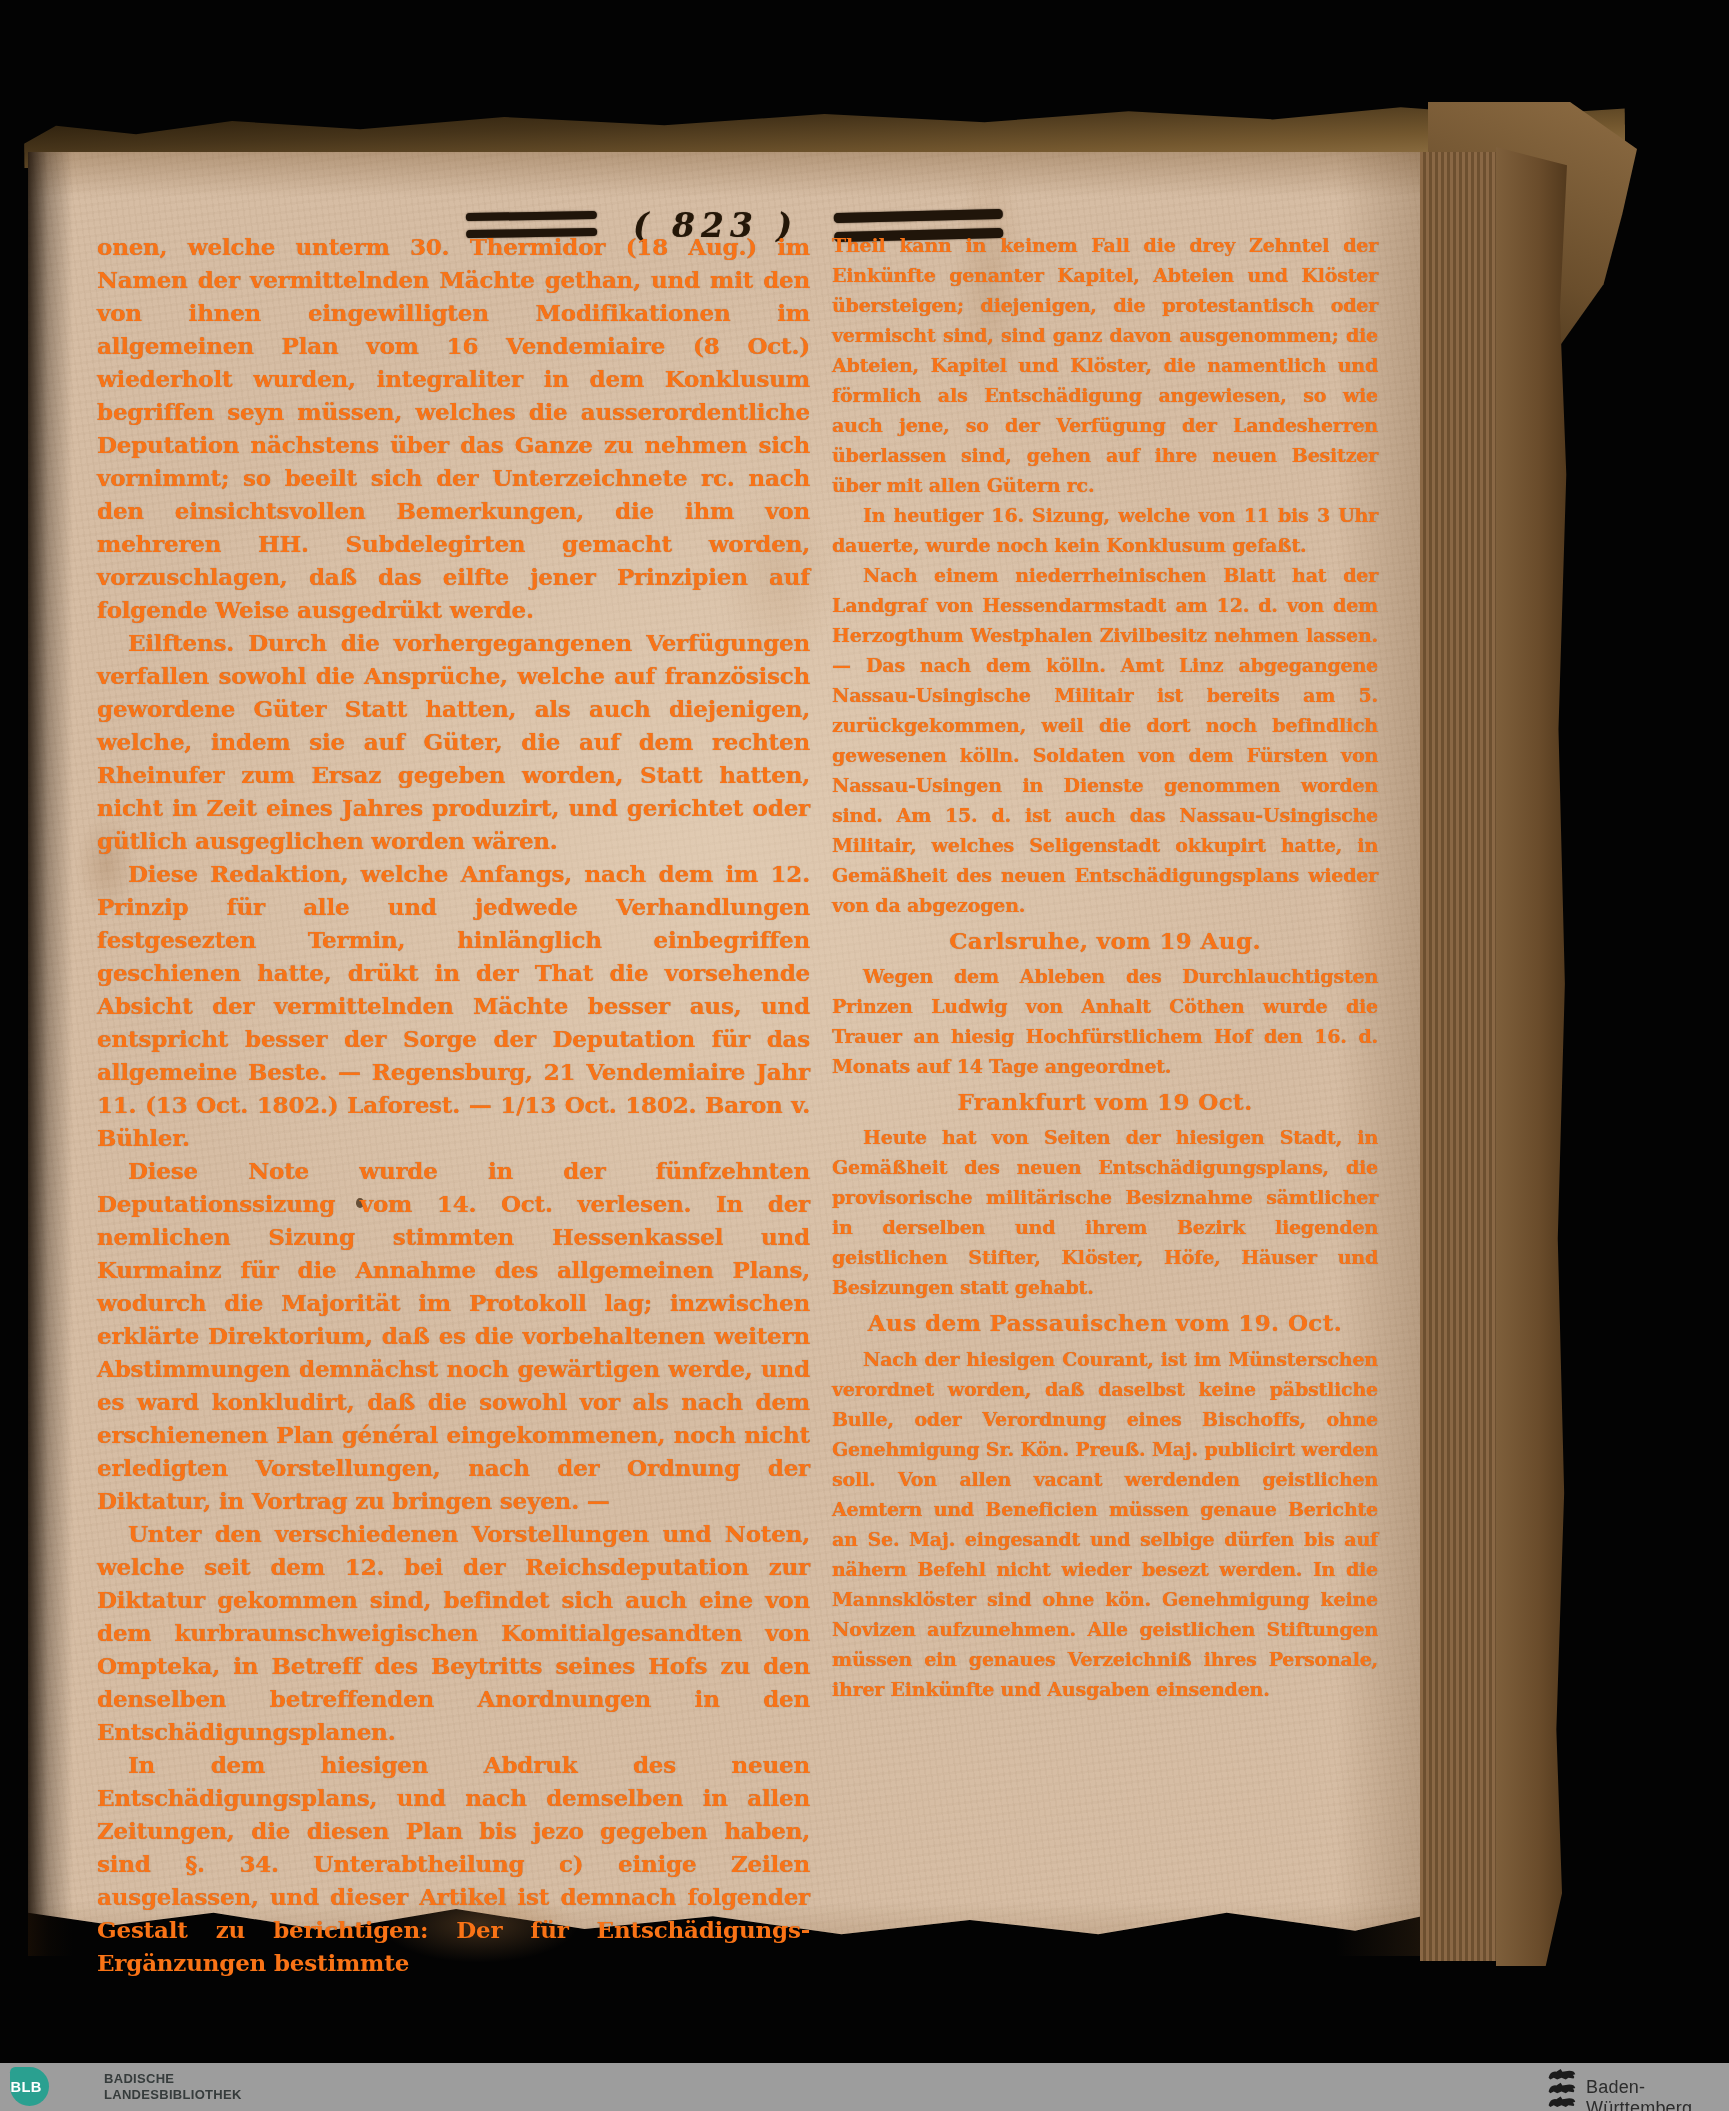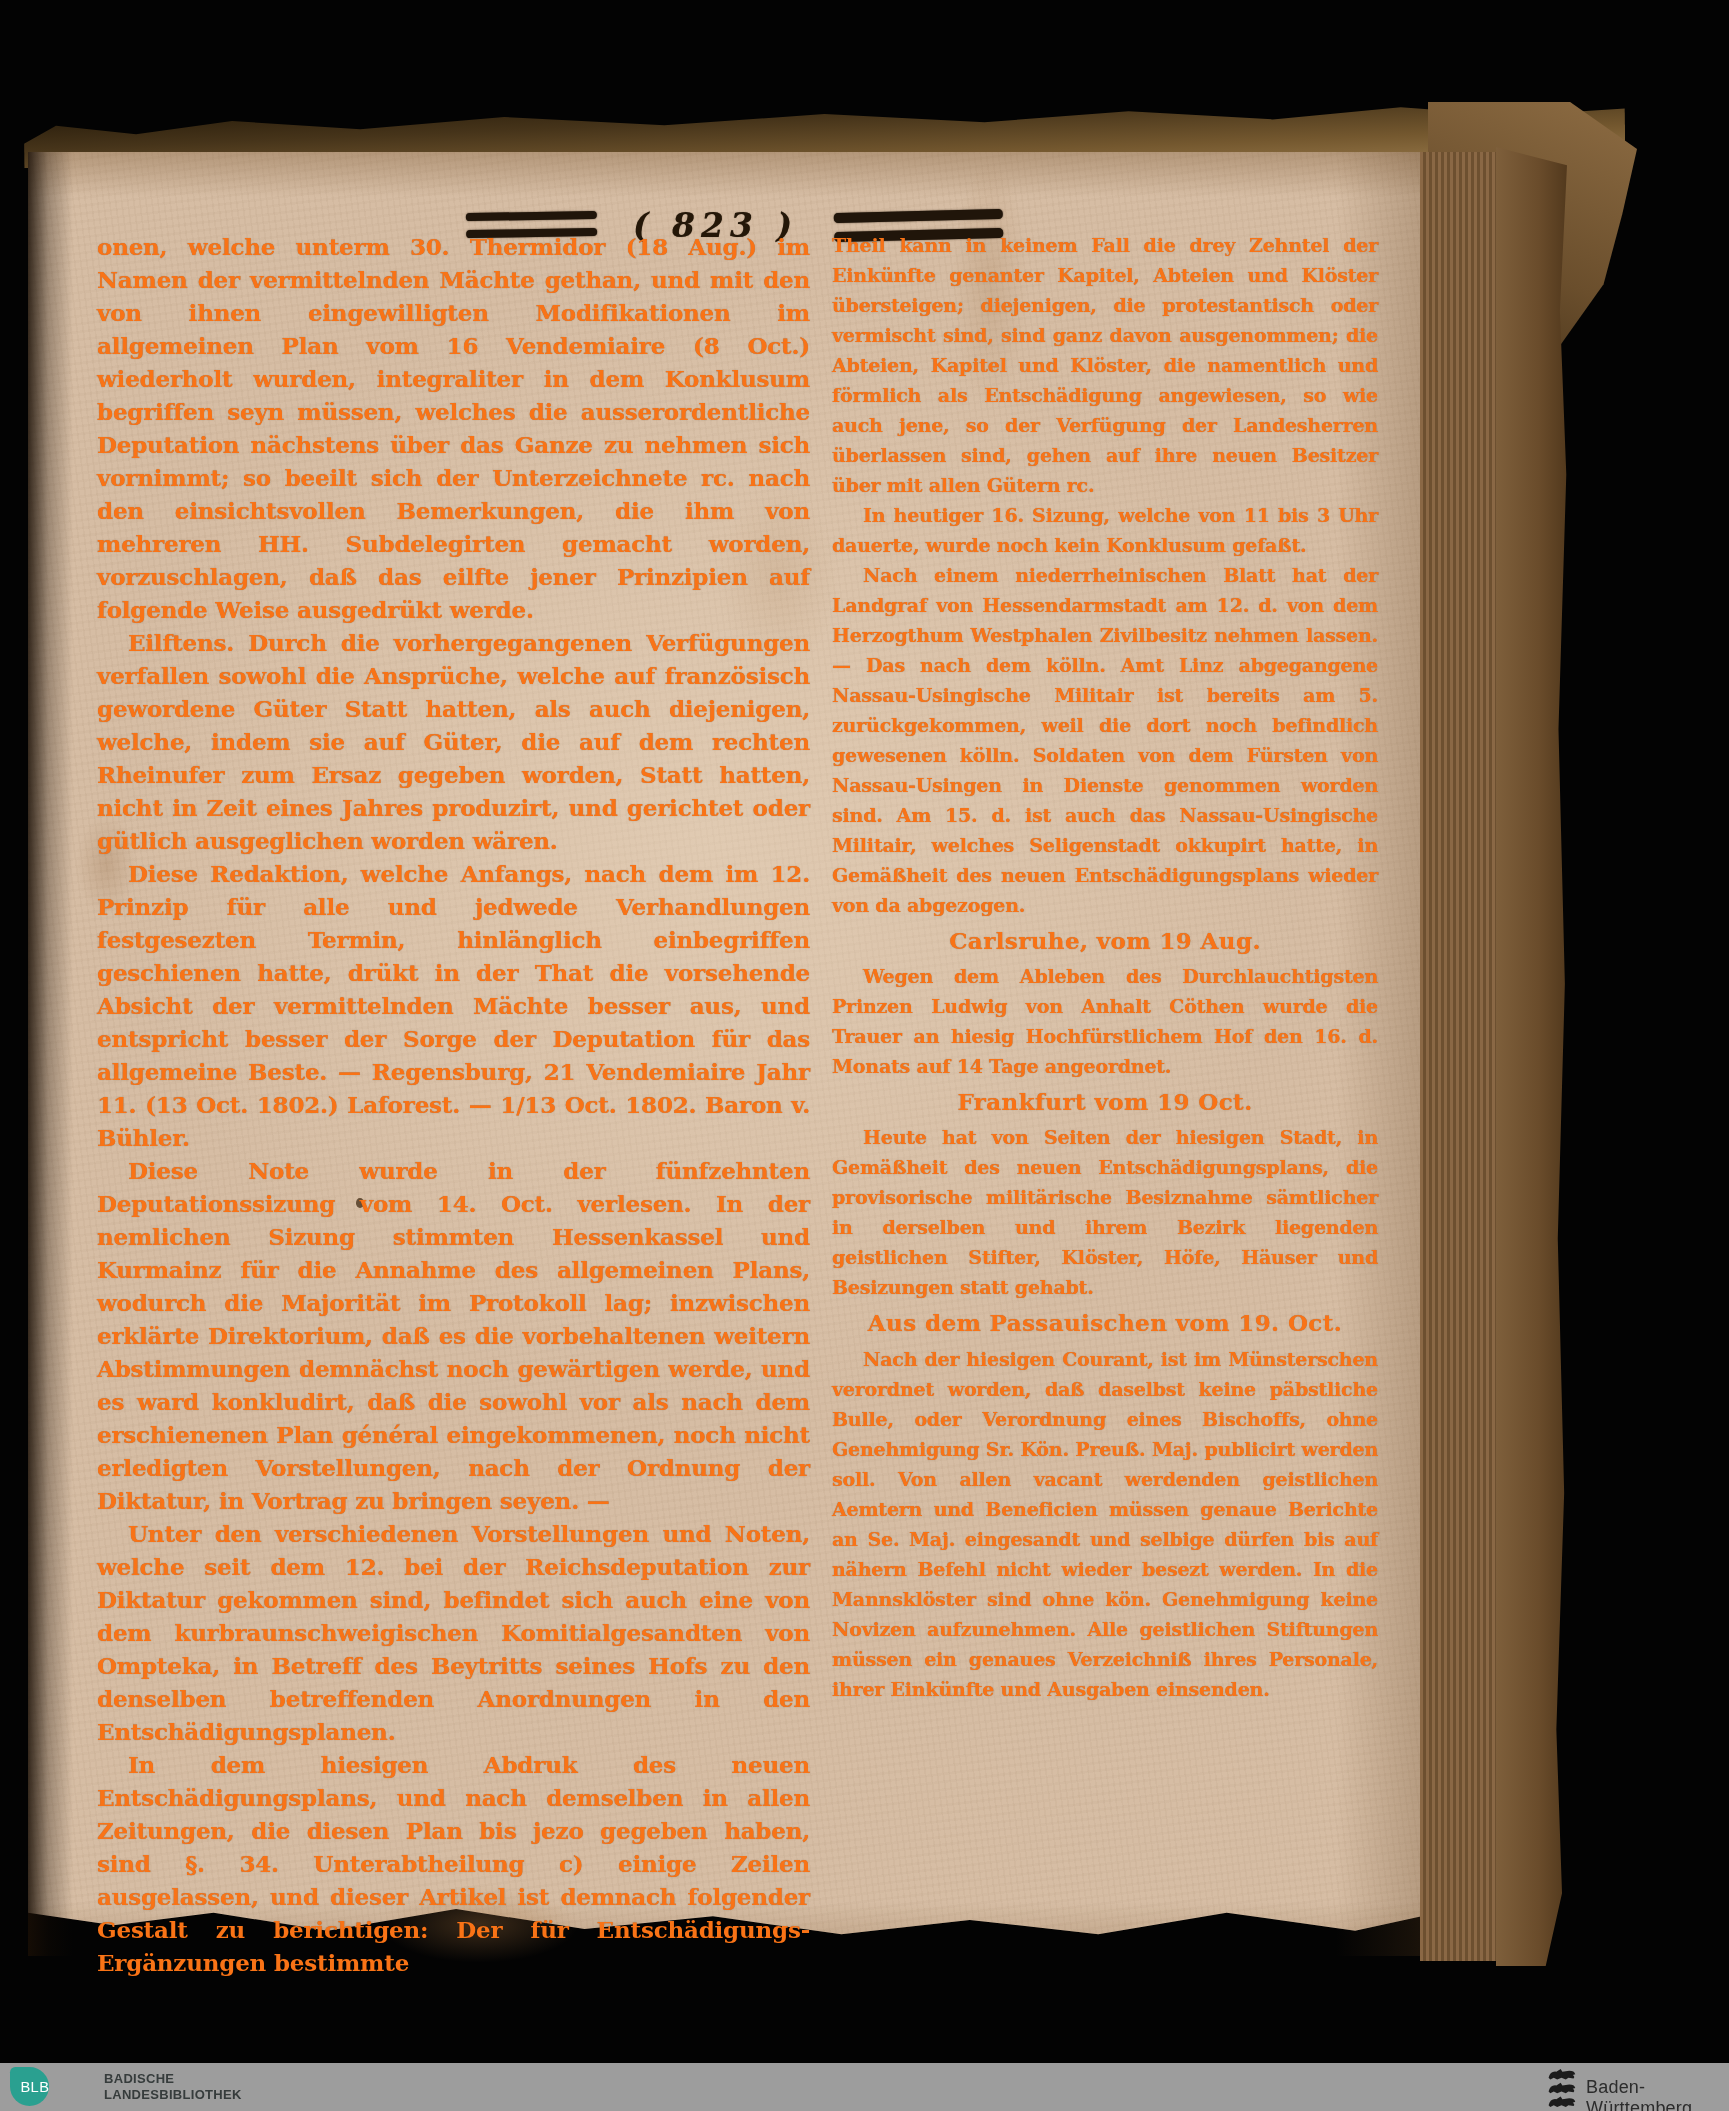--- a/index.html
+++ b/index.html
@@ -95,22 +95,22 @@
 
   
   .footer-bar{
     position:absolute;left:0;top:2063px;width:1729px;height:48px;
     background:#9d9d9d;
     font-family:"Liberation Sans", sans-serif;
   }
   .blb-badge{
     position:absolute;left:10.4px;top:4.3px;width:39px;height:39px;
     background:#2aa090;border-radius:5.2px 50% 50% 50%;
-    display:flex;align-items:center;justify-content:flex-end;
-    color:#ffffff;font-size:14.7px;font-weight:400;letter-spacing:0.4px;
+    display:flex;align-items:center;justify-content:flex-start;
+    color:#ffffff;font-size:14.7px;font-weight:700;letter-spacing:0.4px;
   }
   .blb-name{
     position:absolute;left:61px;top:7.8px;
     color:#363c3c;font-weight:700;font-size:13px;line-height:16.4px;letter-spacing:0.3px;margin-left:43px;
   }
   .bw-lions{position:absolute;left:1546px;top:3.5px;width:31px;height:42px;}
   .bw-name{
     position:absolute;left:1586px;top:14px;
     color:#2c2c2c;font-size:18px;font-weight:500;letter-spacing:0.2px;
   }

